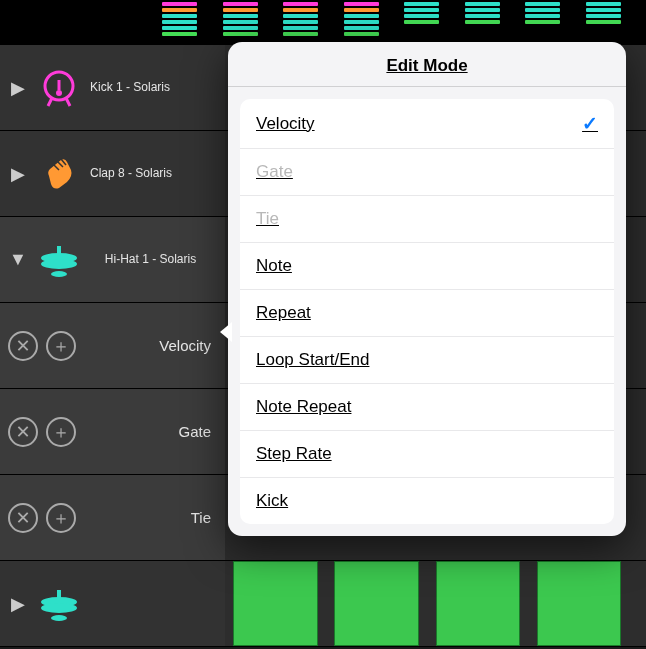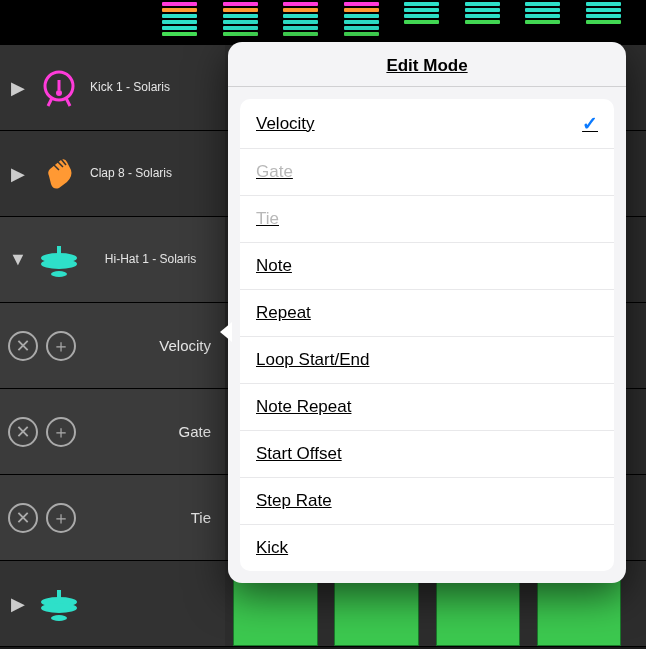--- a/index.html
+++ b/index.html
@@ -372,23 +372,20 @@
           <div class="menu-item">
             <span>Repeat</span>
           </div>
           <div class="menu-item">
             <span>Loop Start/End</span>
           </div>
           <div class="menu-item">
             <span>Note Repeat</span>
           </div>
           <div class="menu-item">
-            <span>Start Offset</span>
-          </div>
-          <div class="menu-item">
             <span>Step Rate</span>
           </div>
           <div class="menu-item">
             <span>Kick</span>
           </div>
         </div>
     </div>
   </div>
 
 </div>

